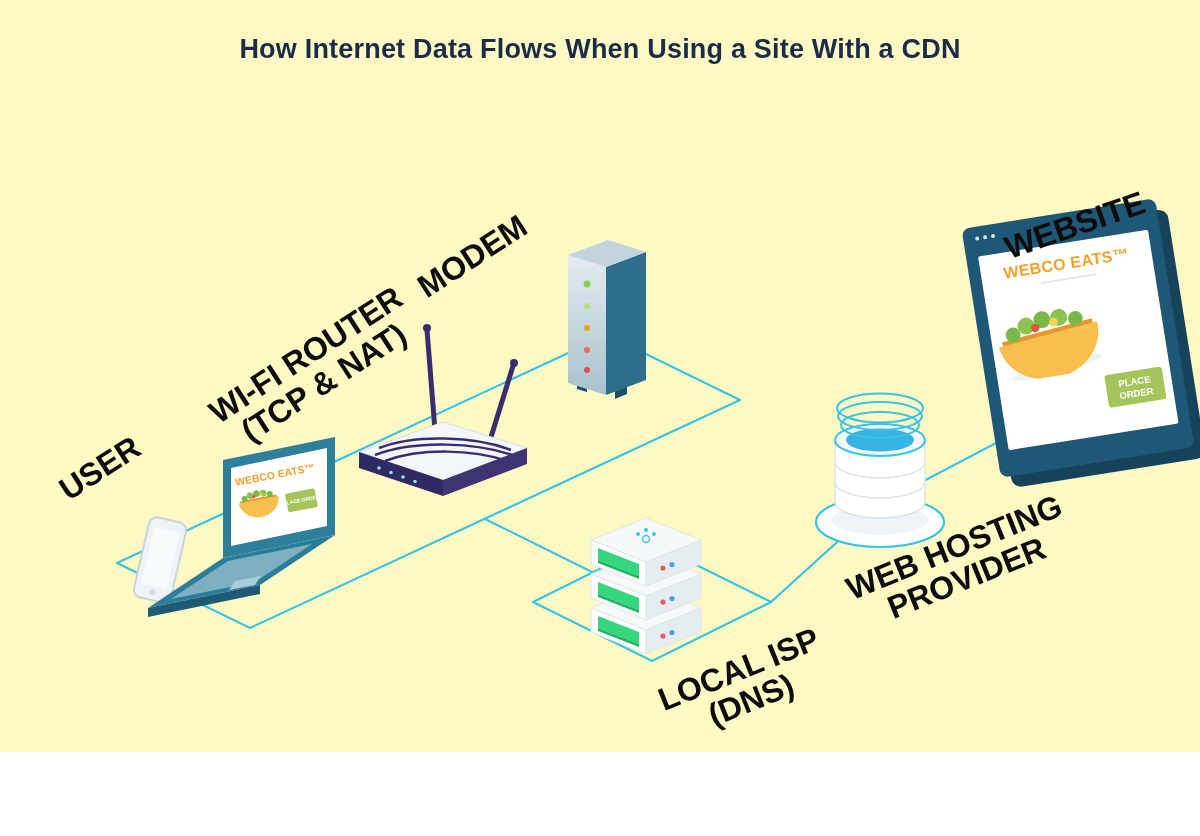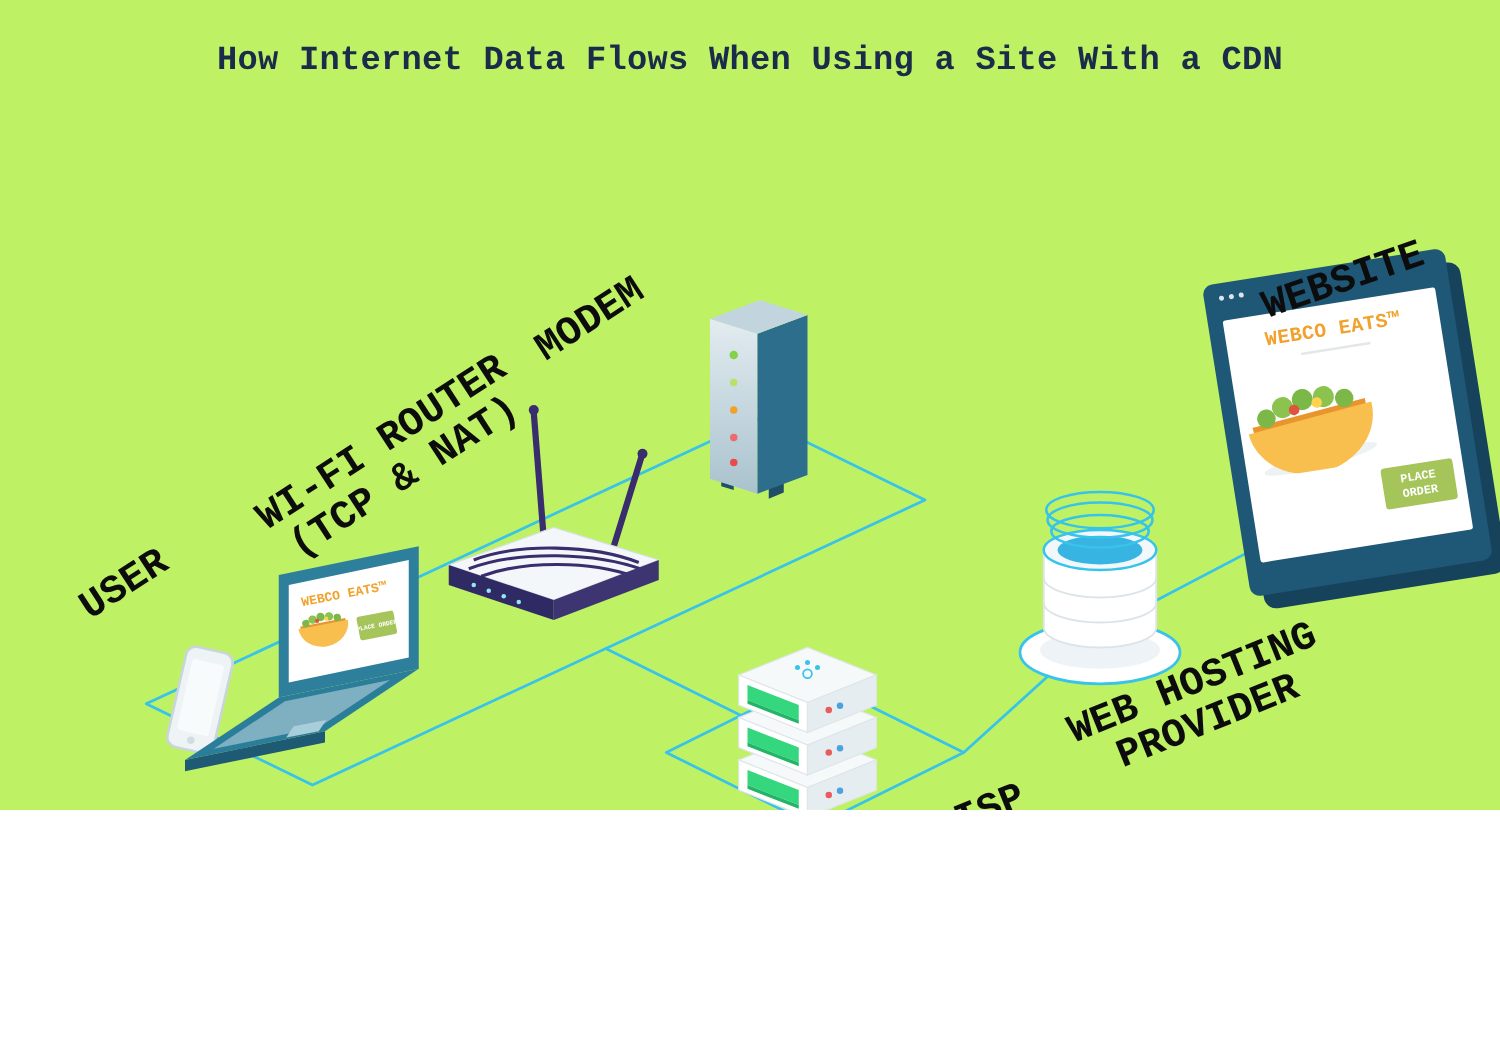--- a/index.html
+++ b/index.html
@@ -1,17 +1,17 @@
 <!DOCTYPE html>
 <html><head>
 <meta charset="utf-8">
 <style>
   html,body{margin:0;padding:0;background:#ffffff;}
-  .canvas{position:relative;width:1200px;height:648px;background:#bef264;overflow:hidden;
-          font-family:Liberation Mono, monospace;}
+  .canvas{position:relative;width:1200px;height:752px;background:#fef9c3;overflow:hidden;
+          font-family:Liberation Sans, sans-serif;}
   
   .hdr{position:absolute;top:34px;left:0;width:1200px;text-align:center;}
   .hdr h1{margin:0;font-size:27px;font-weight:700;color:#1b2b4a;letter-spacing:0.2px;}
   .hdr p{margin:8px 0 0 0;font-size:24px;font-weight:400;color:#5e7e8f;}
   
   .iso-label{position:absolute;font-weight:700;color:#0c0c0c;text-align:center;
              line-height:1.03;white-space:nowrap;font-size:32px;z-index:6;}
   .iso-label .sub{display:block;}
   
   .ill{position:absolute;z-index:3;}

